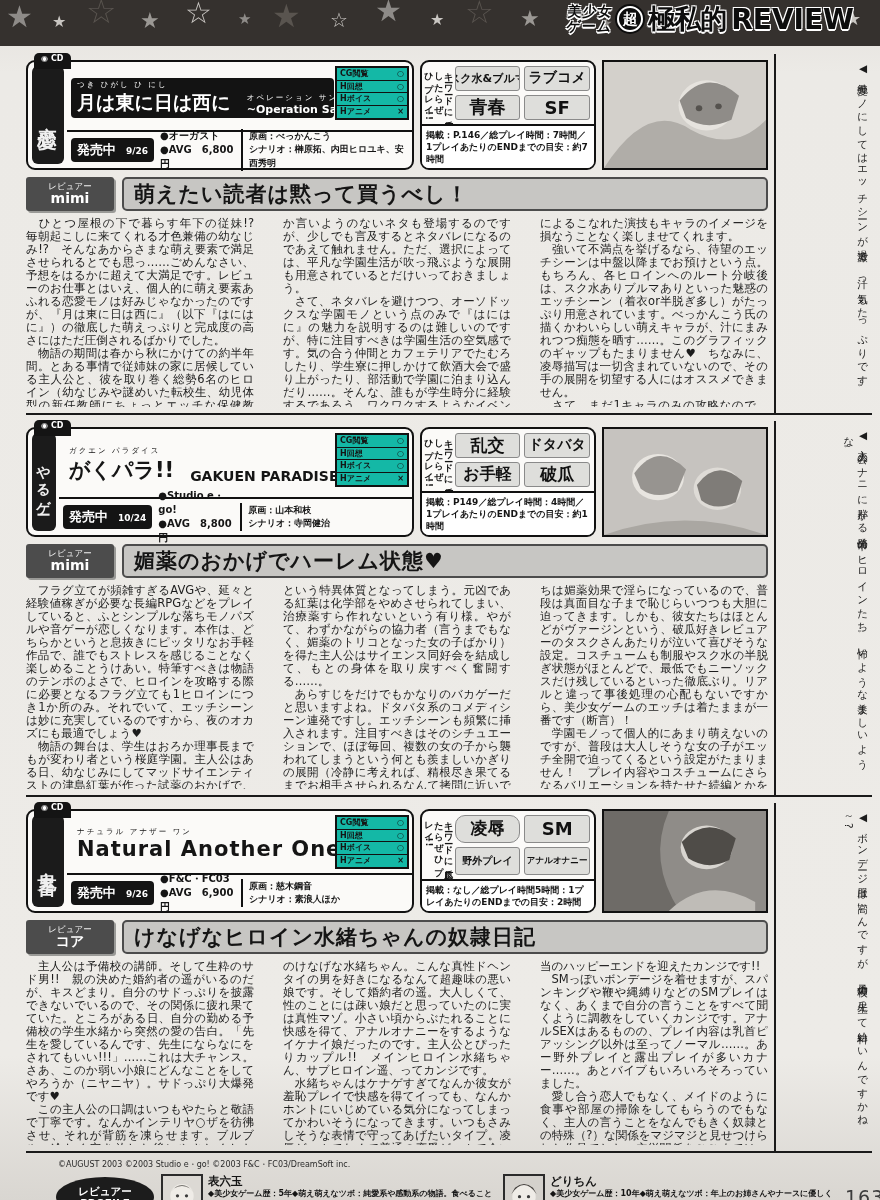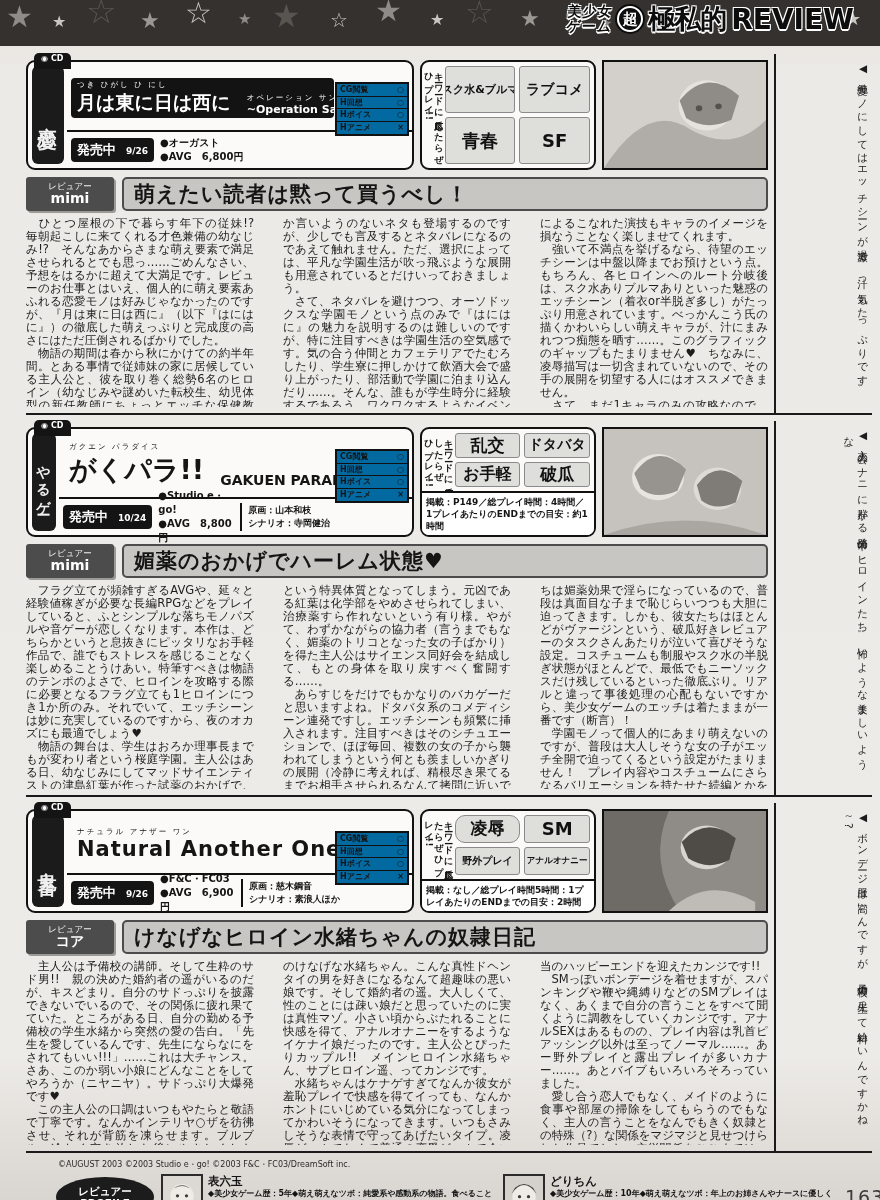--- a/index.html
+++ b/index.html
@@ -33,25 +33,25 @@
   .vert { writing-mode: vertical-rl; }
   .cat { background:#1b1b1b; color:#f0f0f0; font-weight:900; font-size:19px; margin:4px 3px 4px 4px; padding:5px 3px;
     border-radius:6px; text-align:center; letter-spacing:3px; }
   .r1 .cat { font-size:14px; letter-spacing:1px; }
   .info-right { flex:1; display:flex; flex-direction:column; min-width:0; }
   .title-row { position:relative; flex:1; padding:5px 78px 2px 4px; display:flex; align-items:center; }
   .title-wrap { display:flex; align-items:flex-end; gap:16px; padding:2px 6px; border-radius:4px; max-width:100%; }
   .r0 .title-wrap { background:#131313; color:#fff; }
   .furigana { font-size:7.5px; letter-spacing:2px; white-space:nowrap; }
   .title { font-size:19px; font-weight:900; white-space:nowrap; letter-spacing:0px; }
-  .r1 .title { font-size:27px;text-align:right; }
+  .r1 .title { font-size:21px;text-align:right; }
   .r2 .title { font-size:21px; letter-spacing:1px; }
   .subtitle { font-size:11px; font-weight:900; white-space:nowrap; }
   .r1 .subtitle { font-size:14px; }
-  .spec { position:absolute; right:3px; top:20px; width:74px; border:2px solid #111; background:#0369a1; font-size:8px; font-weight:bold; }
+  .spec { position:absolute; right:3px; top:4px; width:74px; border:2px solid #111; background:#14b8a6; font-size:8px; font-weight:bold; }
   .spec-row { display:flex; justify-content:space-between; padding:0 3px; border-bottom:1px solid #111; height:12.5px; align-items:center; }
   .spec-row:last-child { border-bottom:none; }
   .release-row { border-top:2px solid #111; display:flex; align-items:center; gap:6px; padding:2px 4px; height:38px; }
   .release-badge { background:#141414; color:#fff; border-radius:4px; padding:3px 6px; font-weight:900; font-size:13px; white-space:nowrap; }
   .rel-date { font-size:9px; margin-left:10px; }
   .brand { font-size:10px; font-weight:bold; line-height:1.4; white-space:pre-line; }
   .credits { margin-left:auto; border-left:2px solid #111; padding:1px 0 1px 6px; width:185px; font-size:9px; font-weight:bold; line-height:1.45; }
   
   .keyword-box { width:176px; border:2px solid #111; border-radius:9px; background:#fbfaf8; display:flex; flex-direction:column; overflow:hidden; }
   .kw-main { flex:1; display:flex; min-height:0; }
@@ -162,33 +162,38 @@
                   <div class="spec-row">
                       <span>Hアニメ</span>
                       <span>×</span>
                     </div>
                 </div>
               </div>
               <div class="release-row">
                 <div class="release-badge"><span>発売中</span><span class="rel-date">9/26</span></div>
                 <div class="brand">●オーガスト
 ●AVG　6,800円</div>
+                <div class="credits">
+                  <div>原画：べっかんこう</div>
+                  <div>シナリオ：榊原拓、内田ヒロユキ、安西秀明</div>
+                </div>
               </div>
             </div>
           </div>
           <div class="keyword-box">
             <div class="kw-main">
               <div class="kw-strip vert">キーワードに反応したらぜひプレイ!!</div>
               <div class="kw-grid">
                 <div class="kw" style="font-size:11px;">スク水&amp;ブルマ</div>
                 <div class="kw">ラブコメ</div>
                 <div class="kw" style="font-size:18px;">青春</div>
                 <div class="kw" style="font-size:18px;">SF</div>
               </div>
             </div>
+            <div class="kw-info">掲載：P.146／総プレイ時間：7時間／1プレイあたりのENDまでの目安：約7時間</div>
           </div>
           <div class="shot">
             <svg viewBox="0 0 150 110" preserveAspectRatio="none">
               <rect width="150" height="110" fill="#d3d0cb"></rect>
               <path d="M0 110 Q40 40 80 70 Q120 95 150 60 L150 110 Z" fill="#b0ada8"></path>
               <circle cx="95" cy="45" r="26" fill="#e6e3de"></circle>
               <path d="M70 40 Q95 5 125 35 L118 60 Q95 72 76 58 Z" fill="#8f8c88"></path>
               <circle cx="88" cy="48" r="3" fill="#55524e"></circle>
                 <circle cx="106" cy="46" r="3" fill="#55524e"></circle>
             </svg>

